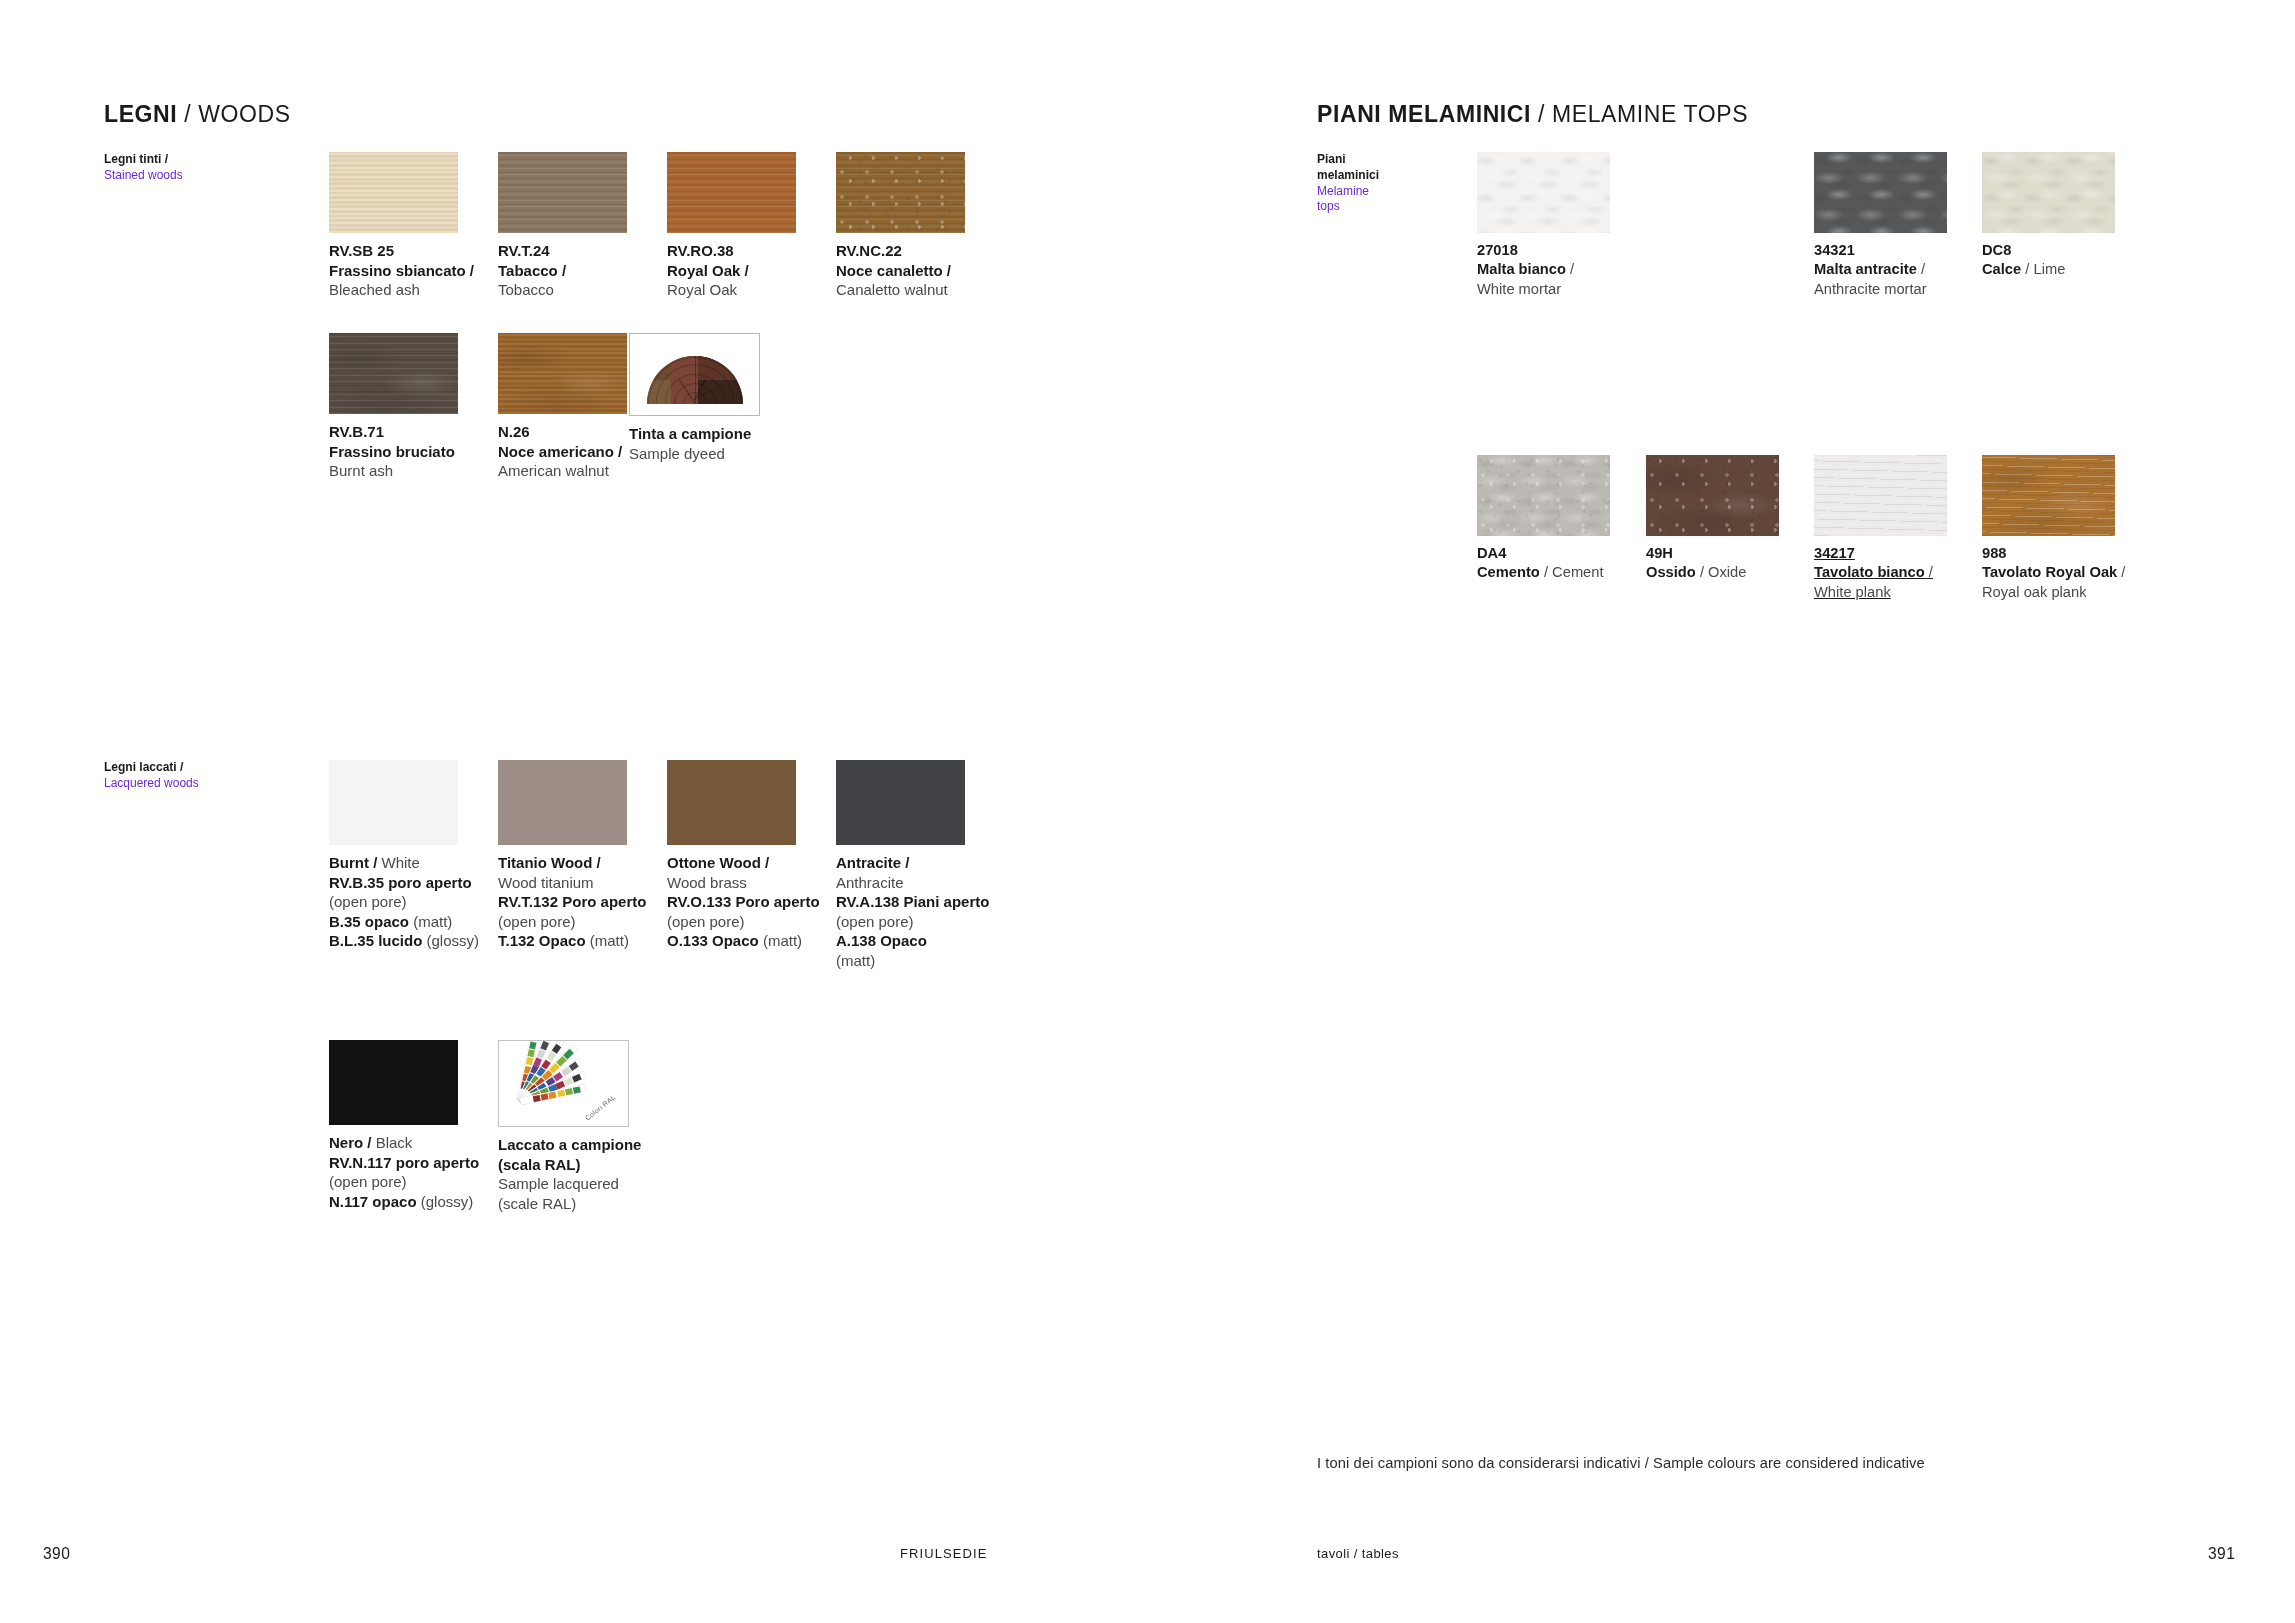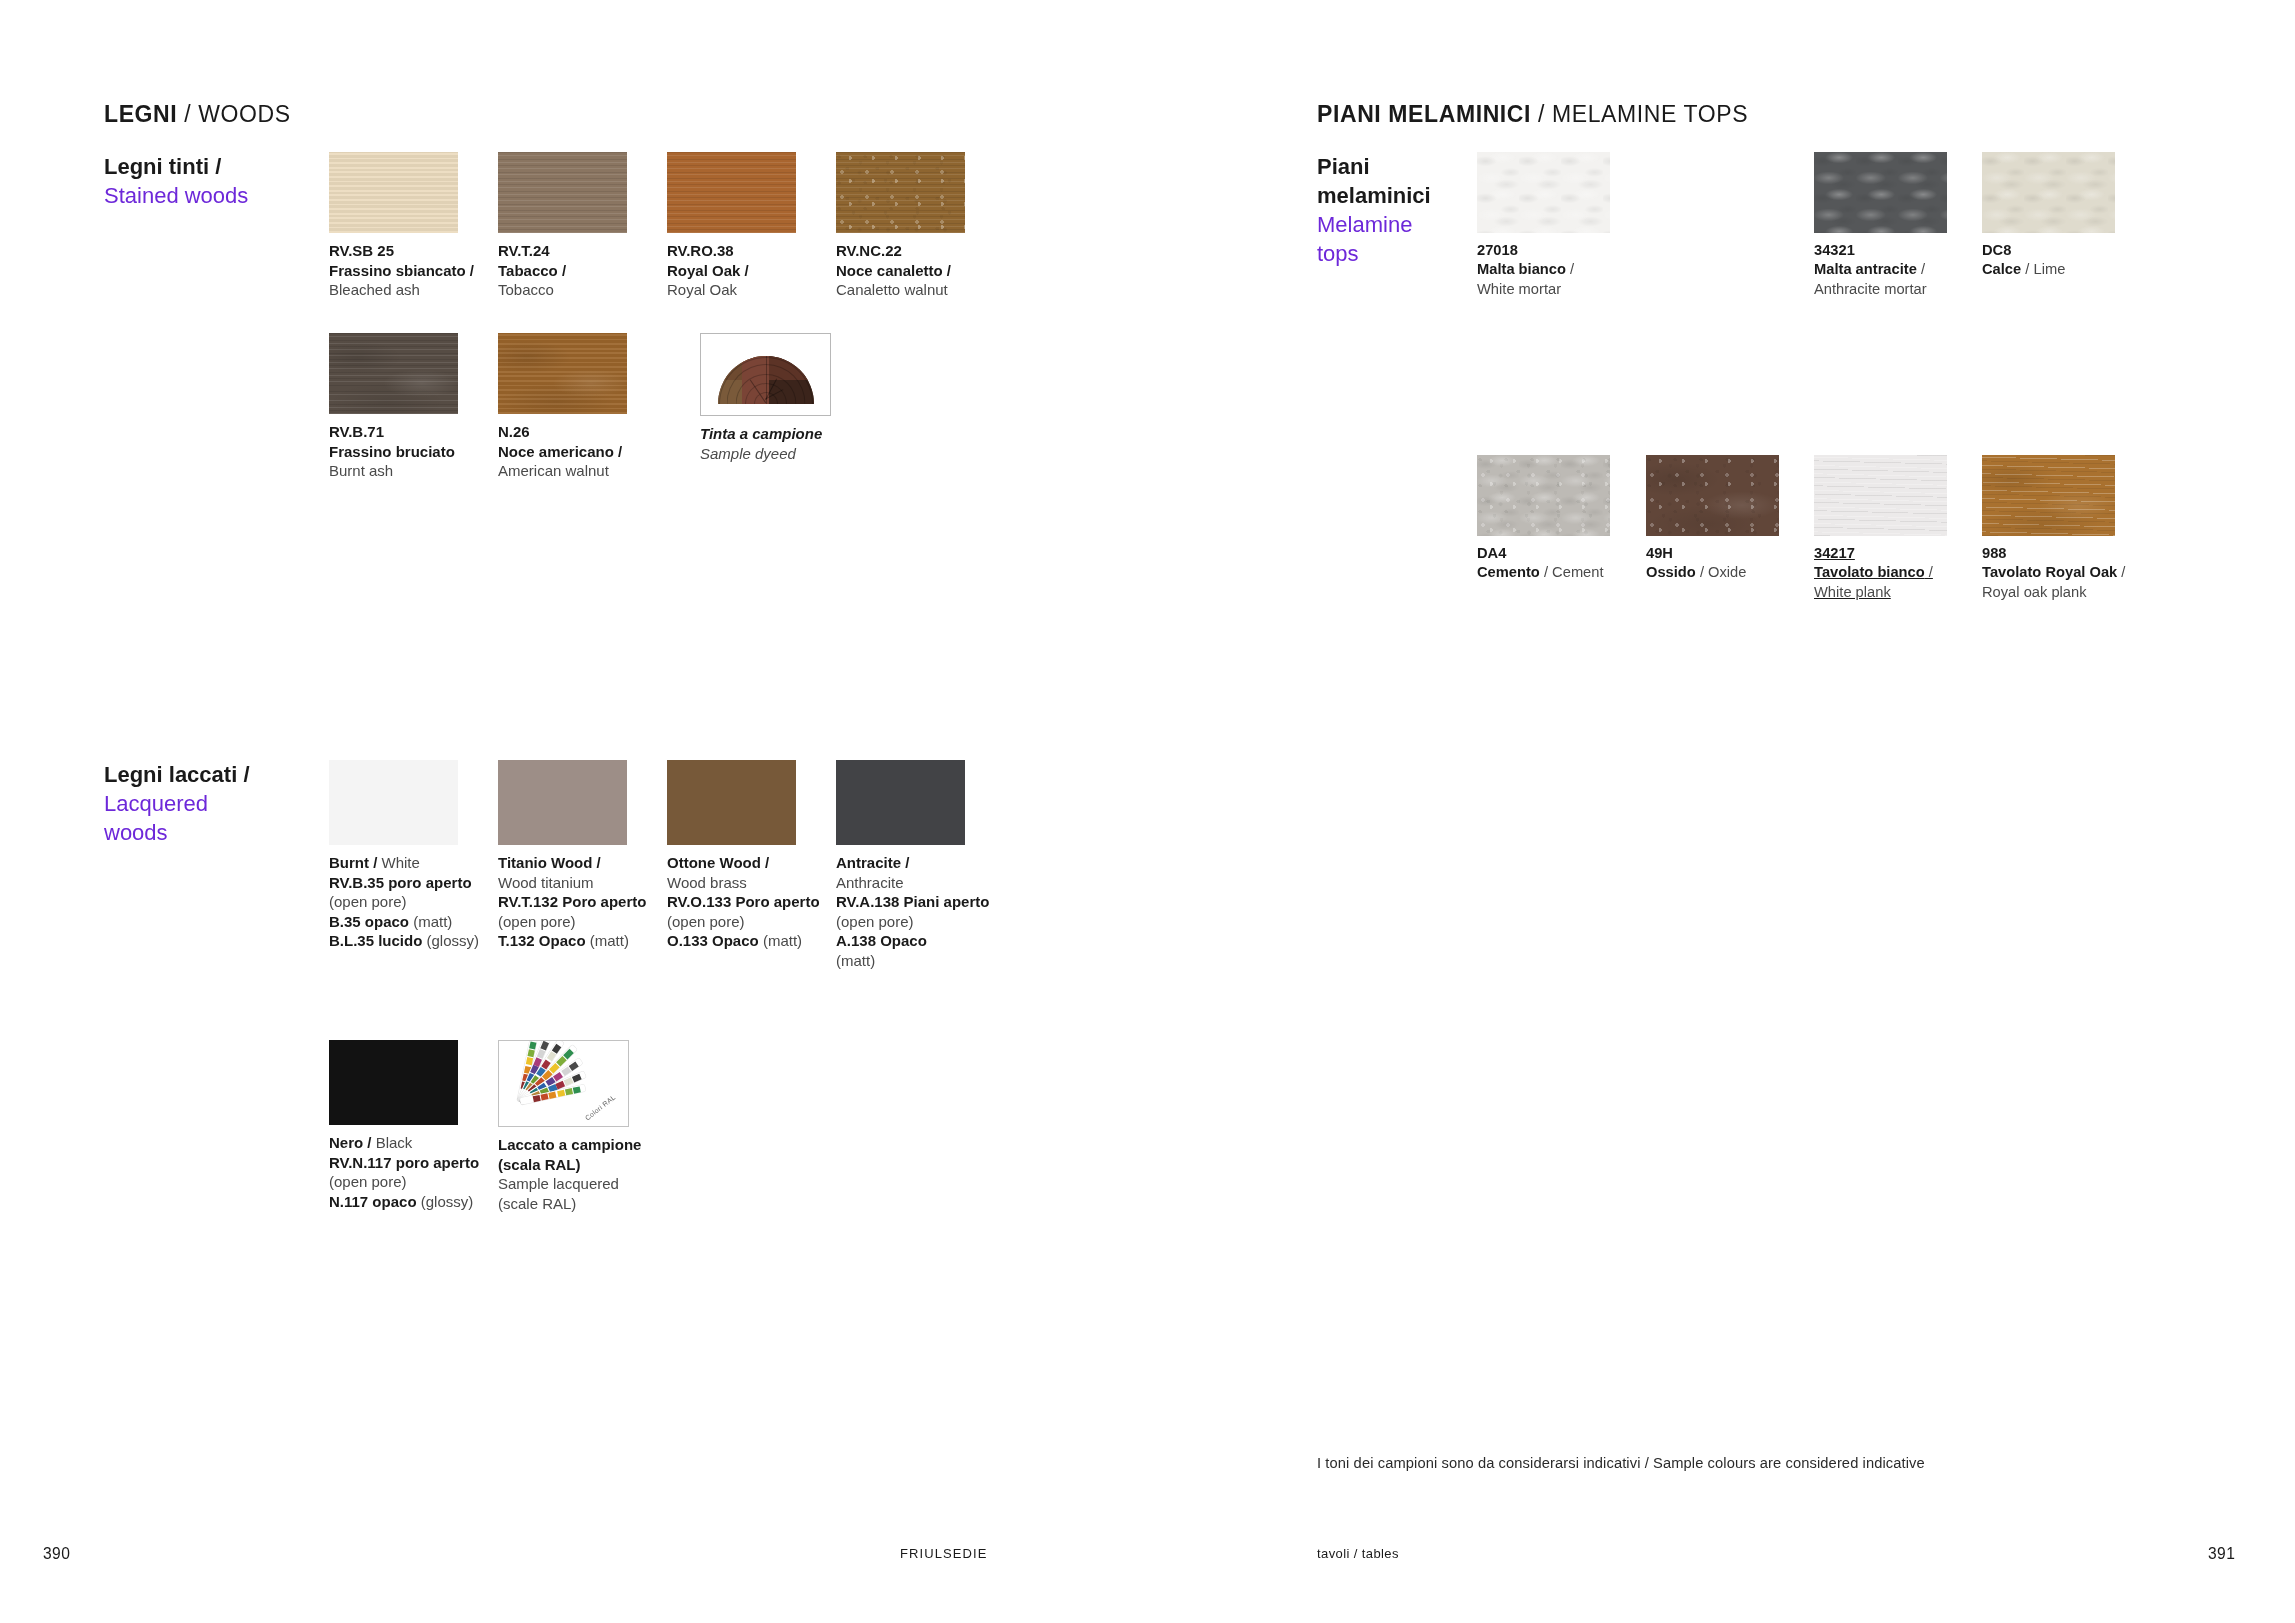--- a/index.html
+++ b/index.html
@@ -10,21 +10,21 @@
     -webkit-font-smoothing:antialiased;
   }
   .page{position:absolute;top:0;left:0;width:2296px;height:1624px;}
 
   
   .sec-head{position:absolute;font-size:23px;letter-spacing:0.6px;white-space:nowrap;}
   .sec-head .it{font-weight:700;}
   .sec-head .en{font-weight:400;}
 
   
-  .grp-label{position:absolute;width:161px;line-height:1.32;font-size:22px;}
+  .grp-label{position:absolute;width:161px;line-height:1.32;font-size:12px;}
   .grp-label .it{font-weight:700;display:block;}
   .grp-label .en{font-weight:400;color:#6d28d9;display:block;}
 
   
   .cell{position:absolute;}
   .sw{width:129px;height:81px;position:relative;overflow:hidden;}
   .cap{margin-top:8.3px;font-size:15px;line-height:1.30;width:161px;}
   .cap b{font-weight:700;}
   .cap .g{color:#4a4a4a;font-weight:400;}
 
@@ -165,21 +165,21 @@
         <div class="blotch"></div>
         <div class="grain-soft"></div>
       </div>
     <div class="cap">
       <div><b>N.26</b></div>
       <div><b>Noce americano /</b></div>
       <div><span class="g">American walnut</span></div>
     </div>
   </div>
 
-  <div class="cell" style="left:700px;top:333px;font-style:italic;">
+  <div class="cell" style="left:629px;top:333px;">
     <div class="box-frame">
       <div class="halflog">
         <div style="position:absolute;left:0;top:0;width:48px;height:48px;background:#7a5a3a;"></div>
         <div style="position:absolute;left:0;top:0;width:48px;height:24px;background:#6e4a30;"></div>
         <div style="position:absolute;left:48px;top:0;width:48px;height:48px;background:#3b241b;"></div>
         <div style="position:absolute;left:48px;top:0;width:48px;height:24px;background:#5c3326;"></div>
         <div style="position:absolute;left:24px;top:0;width:27.5px;height:48px;background:#7a4436;"></div>
         <div class="ring" style="width:22px;height:11px;"></div>
         <div class="ring" style="width:40px;height:20px;"></div>
         <div class="ring" style="width:59px;height:29px;"></div>

